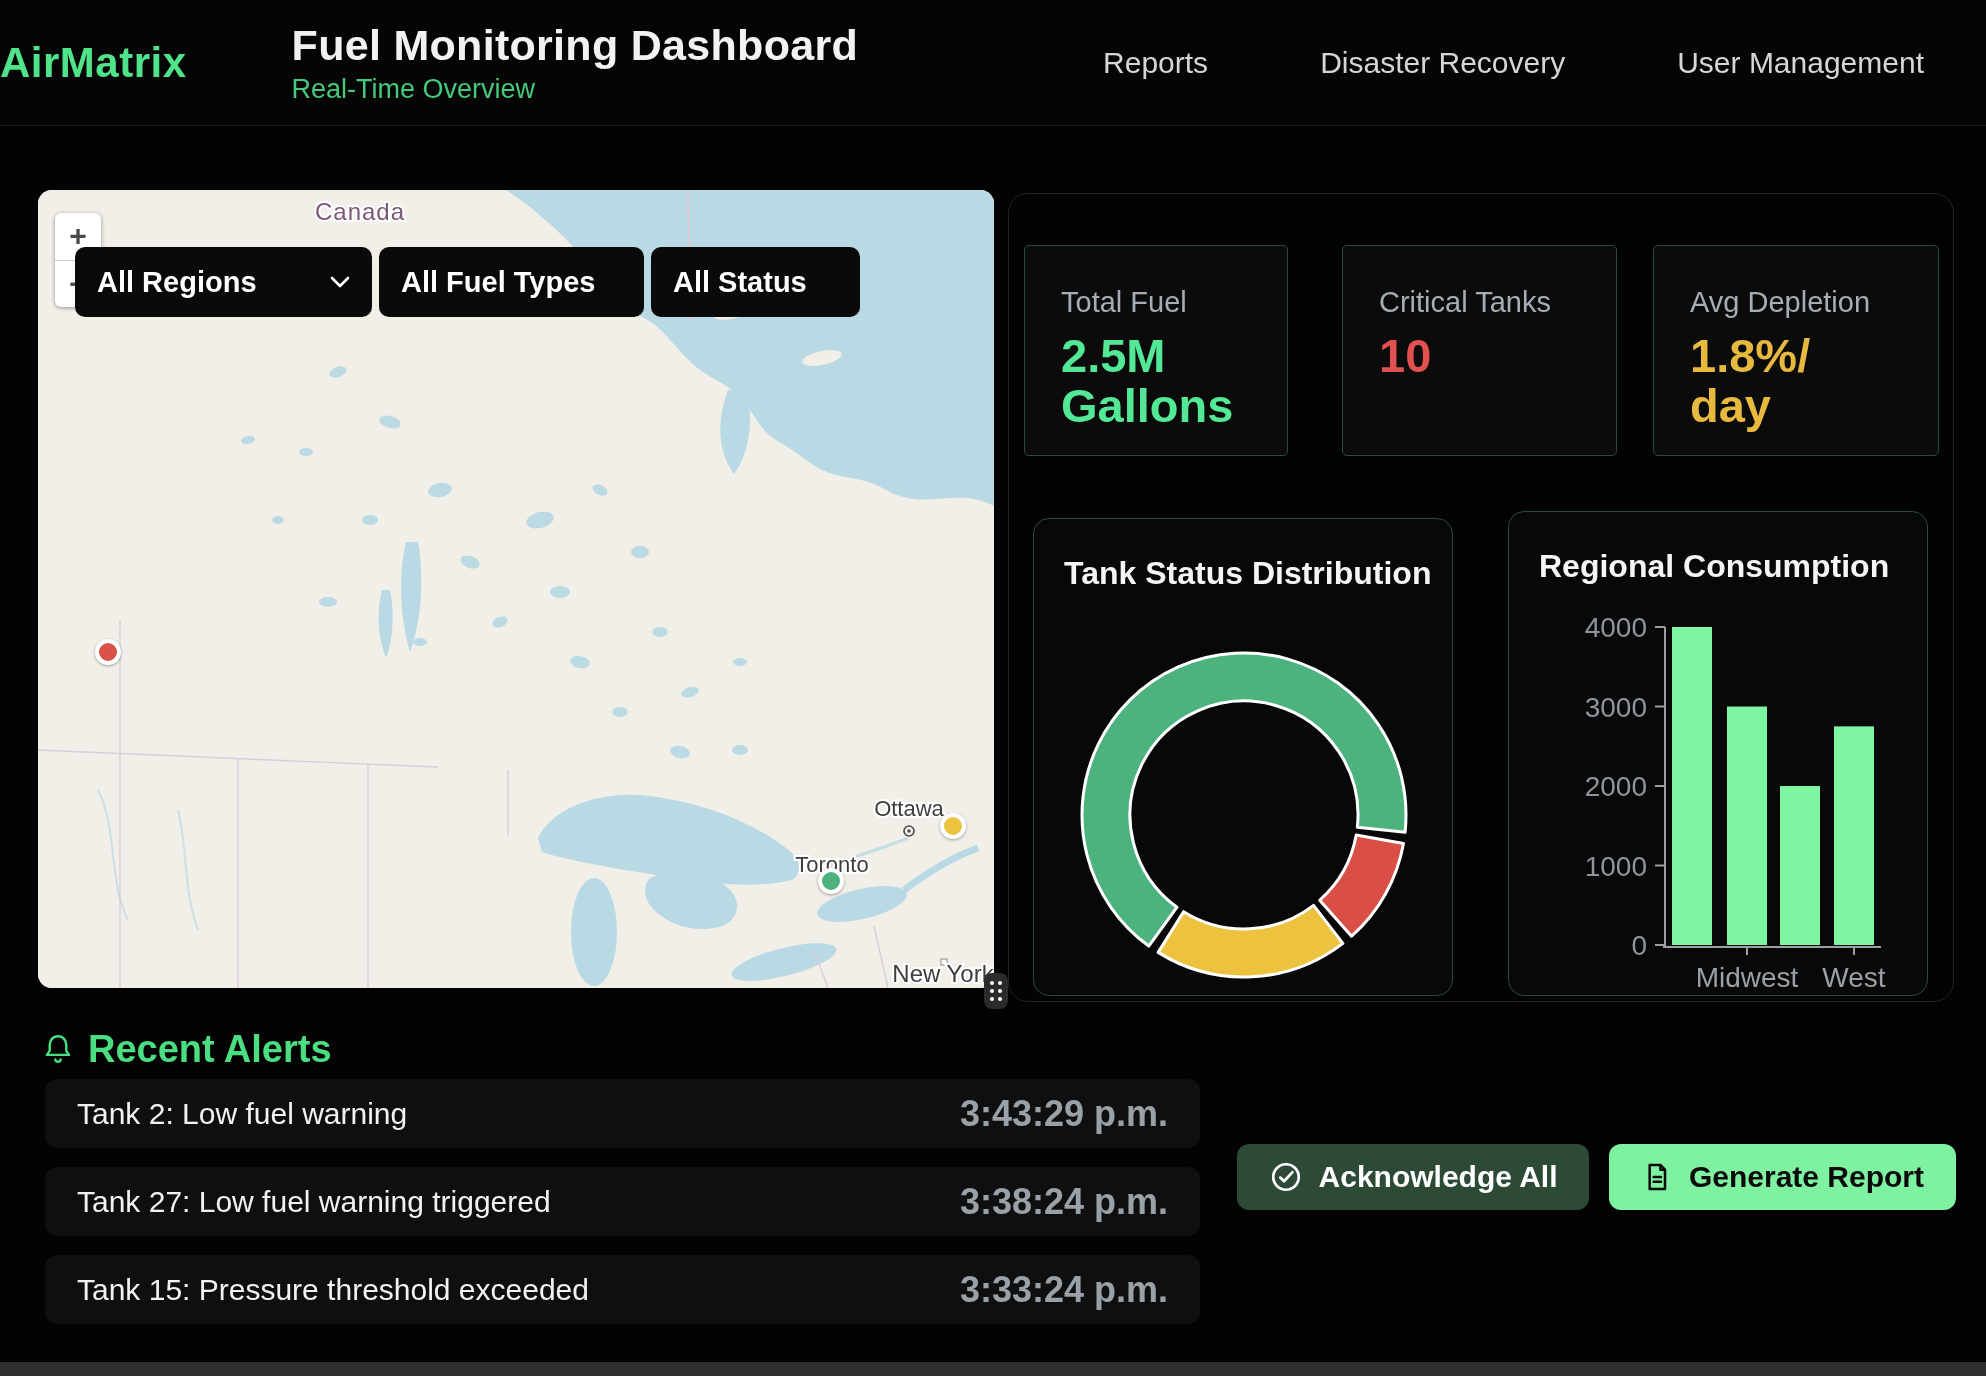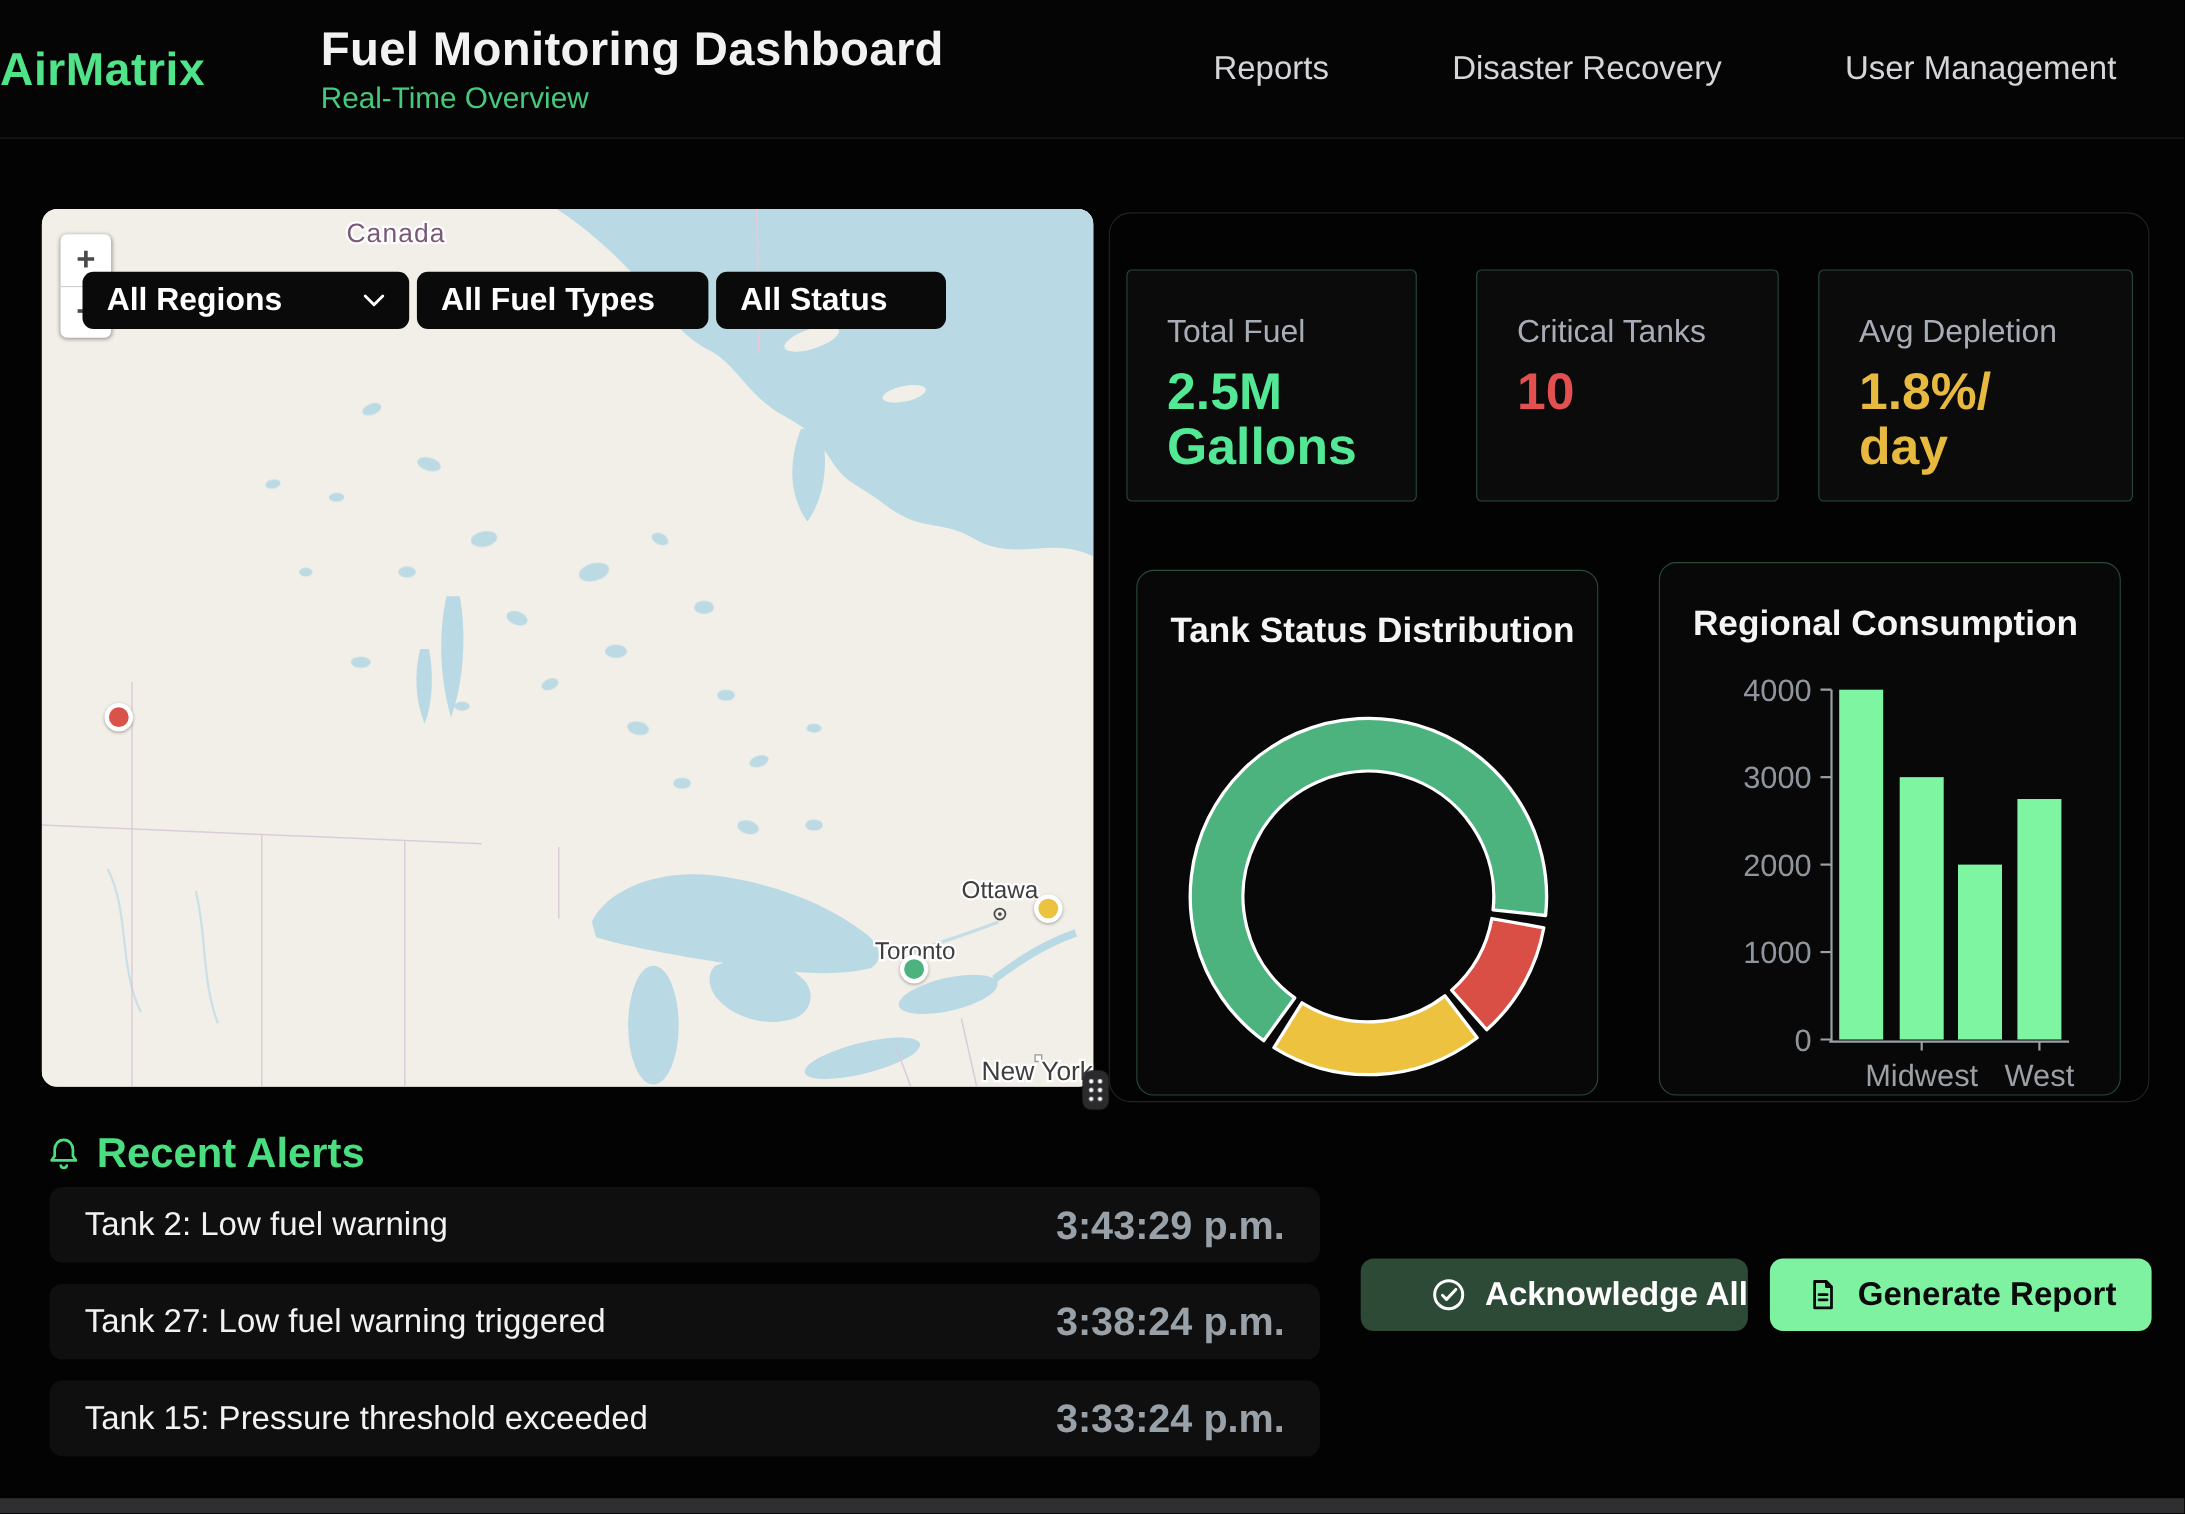--- a/index.html
+++ b/index.html
@@ -29,21 +29,21 @@
   .marker { position:absolute; width:26px; height:26px; border-radius:50%; border:4px solid #fff;
             transform:translate(-50%,-50%); box-shadow:0 1px 3px rgba(0,0,0,.35); cursor:pointer; }
 
   .zoom-ctrl { position:absolute; left:17px; top:23px; width:46px; height:94px; background:#fff;
                border-radius:6px; box-shadow:0 1px 4px rgba(0,0,0,.4); display:flex; flex-direction:column; }
   .zoom-btn { flex:1; display:flex; align-items:center; justify-content:center; font-size:30px;
               font-weight:700; color:#4a4a4a; cursor:pointer; }
   .zoom-btn:first-child { border-bottom:1px solid #ccc; }
 
   .map-filters { position:absolute; left:37px; top:57px; display:flex; gap:7px; }
-  .map-filter { height:52px; background:#0a0a0b; border-radius:10px; color:#fff; display:flex;
+  .map-filter { height:70px; background:#0a0a0b; border-radius:10px; color:#fff; display:flex;
                 align-items:center; justify-content:space-between; padding:0 22px; cursor:pointer;gap:26px; }
   .map-filter .flabel { font-size:29px; font-weight:600; margin-right:26px; white-space:nowrap; }
   .f-regions { width:297px; } .f-fuel { width:265px; } .f-status { width:209px; }
 
   .drag-handle { position:absolute; left:984px; top:973px; width:24px; height:36px; background:#2b2b2e;
                  border-radius:8px; display:grid; grid-template-columns:repeat(2,4px); grid-template-rows:repeat(3,4px);
                  gap:4px; place-content:center; cursor:grab; z-index:5; }
   .drag-handle span { width:4px; height:4px; border-radius:50%; background:#fff; }
 
   
@@ -68,21 +68,21 @@
   .alerts-head { position:absolute; left:42px; top:1028px; display:flex; align-items:center; gap:14px; }
   .alerts-title { font-size:38px; font-weight:700; color:#4ade80; }
   .alert-row { position:absolute; left:45px; width:1155px; height:69px; background:#0f0f10; border-radius:12px;
                display:flex; align-items:center; justify-content:space-between; padding:0 32px;gap:14px; }
   .alert-text { font-size:30px; color:#f2f2f2; }
   .alert-time { font-size:36px; color:#98a0a8;font-weight:bold; }
 
   
   .btn { position:absolute; top:1144px; height:66px; border-radius:12px; display:flex; align-items:center;
          justify-content:center; gap:16px; font-size:30px; font-weight:600; cursor:pointer; border:none; }
-  .btn-ack { left:1237px; width:352px; background:#2d4a37; color:#fff;justify-content:flex-end; }
+  .btn-ack { left:1237px; width:352px; background:#2d4a37; color:#fff; }
   .btn-gen { left:1609px; width:347px; background:#7ff2a2; color:#0b0b0b; font-weight:700; }
 </style>
 </head>
 <body>
 
 <div class="screen">
 
   <div class="frame-strip-left"></div>
 
   <div class="header">

